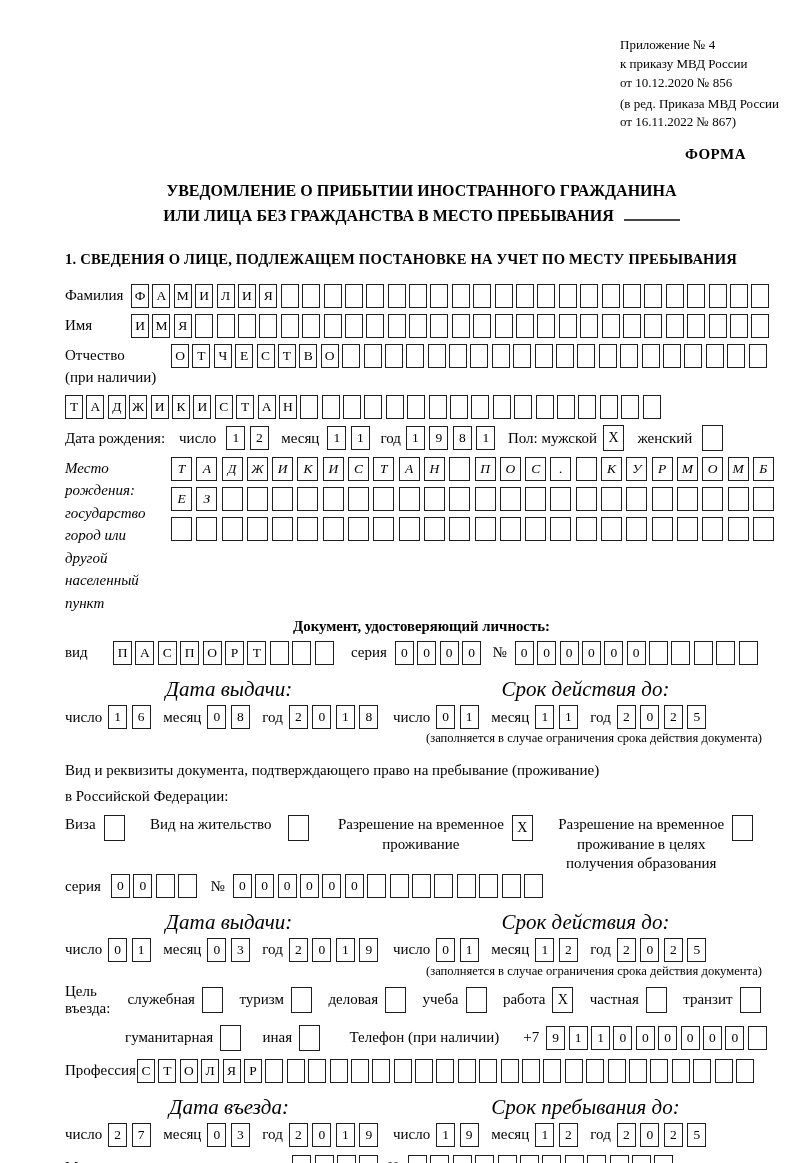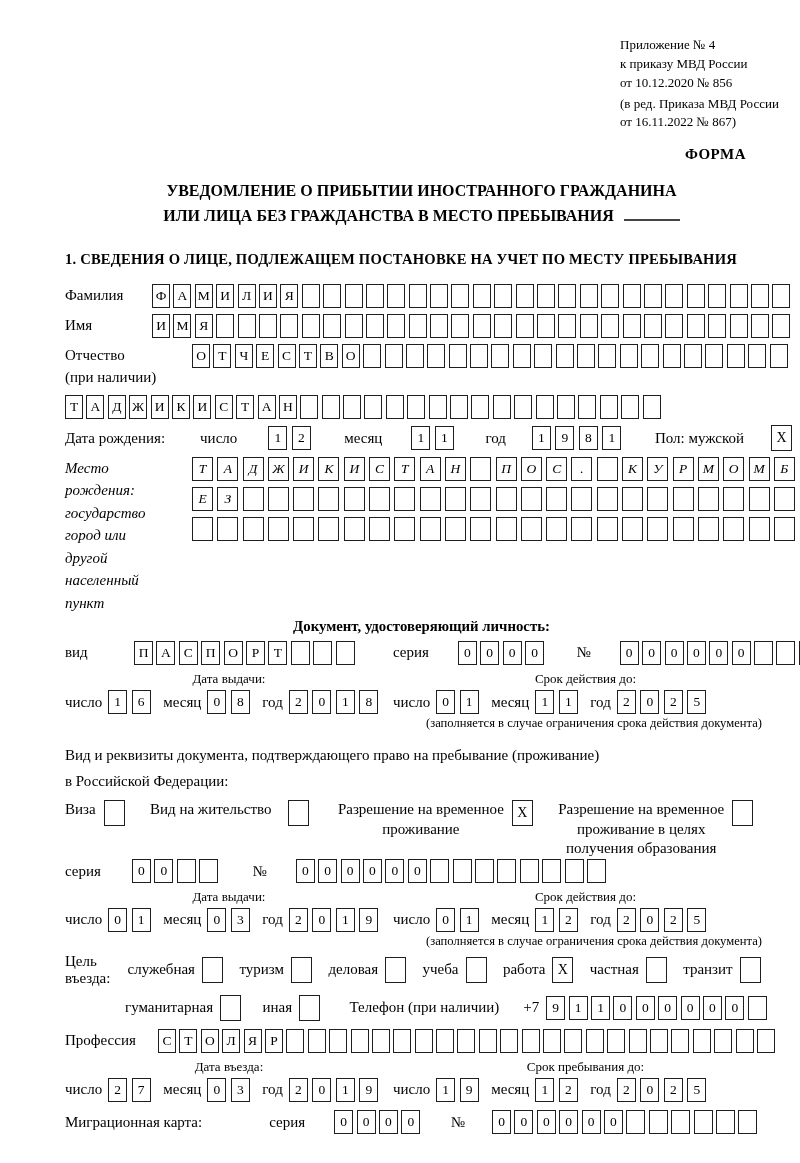--- a/index.html
+++ b/index.html
@@ -16,38 +16,38 @@
   }
   
   .hdr-block{margin-left:555px;width:160px;font-size:13px;line-height:1.45;}
   .hdr-block .sub{margin-top:2px;}
   .forma{ text-align:right;padding-right:32px;font-weight:bold;font-size:15px;margin-top:14px;letter-spacing:.5px;}
   
   .title{text-align:center;font-weight:bold;font-size:16px;line-height:1.55;margin-top:16px;}
   .title .blank{display:inline-block;width:56px;border-bottom:2px solid #444;height:13px;margin-left:10px;}
   .sec-title{font-weight:bold;font-size:14.6px;margin-top:22px;margin-bottom:16px;letter-spacing:.2px;}
   
-  .row{display:flex;align-items:flex-start;margin-bottom:6px;gap:21px;}
+  .row{display:flex;align-items:flex-start;margin-bottom:6px;}
   .lbl{font-size:15px;line-height:1.5;flex-shrink:0;}
   .w65{width:66px;}
   .w105{width:106px;}
   .boxes{display:inline-flex;flex-wrap:nowrap;}
   .cell{
     box-sizing:border-box;width:18px;height:24px;
     border:1.6px solid #1f1f1f;margin-right:3.4px;
     display:inline-flex;align-items:center;justify-content:center;
     font-size:13.5px;background:#fff;flex-shrink:0;
   }
   .bp .cell{width:21px;margin-right:4.3px;}
   .doc .cell{width:19px;margin-right:3.4px;}
   .d .cell{width:19px;margin-right:4.5px;}
   .cb .cell{width:21px;height:26px;font-size:14px;}
   .stack .boxes{display:flex;margin-bottom:6px;}
   
-  .dates-hdr{display:flex;font-size:13px;margin-top:0;}
+  .dates-hdr{display:flex;font-size:21px;margin-top:12px;font-style:italic;}
   .dates-hdr span{display:block;text-align:center;}
   .dh-left{width:46%;}
   .dh-right{width:54%;}
   .dates-row{display:flex;align-items:center;margin-top:3px;}
   .dgroup{display:flex;align-items:center;font-size:15px;}
   .dg-left{width:46%;}
   .dg-right{width:54%;}
   .dgroup .t{margin-right:6px;}
   .dgroup .boxes{margin-right:8px;}
   .note{font-size:12.6px;text-align:right;padding-right:16px;margin-top:2px;margin-bottom:4px;}

